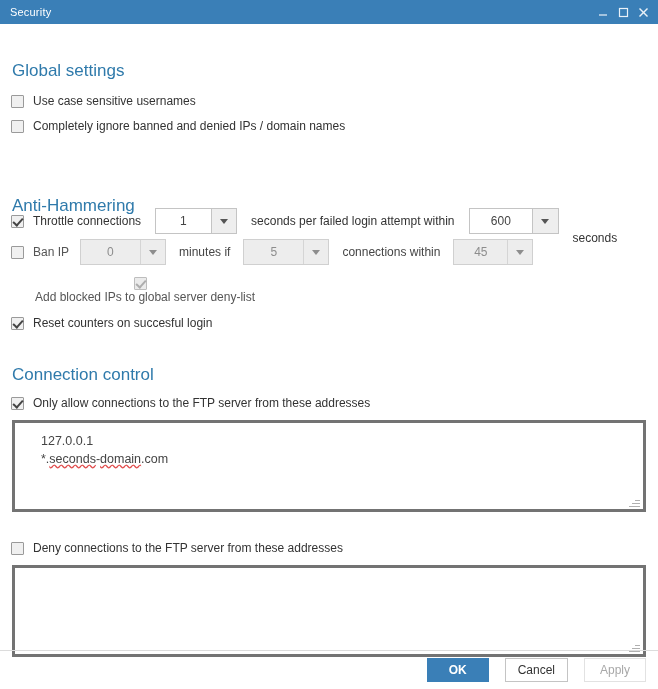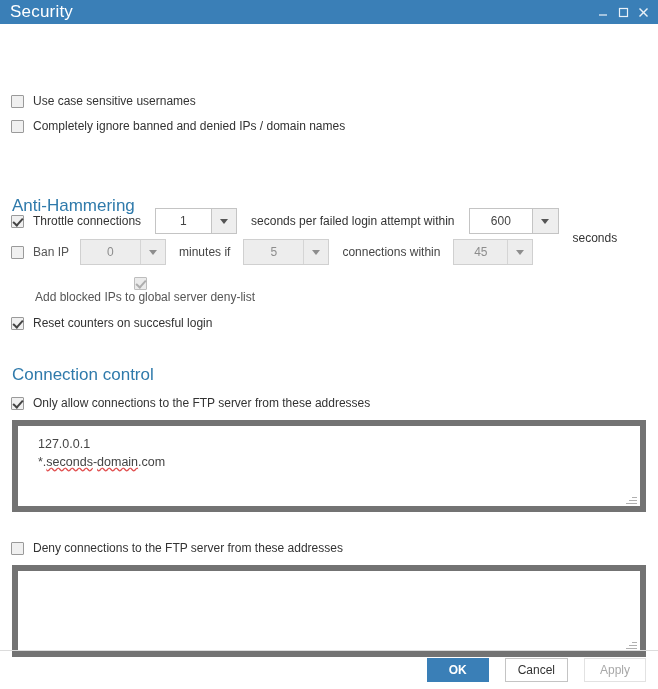--- a/index.html
+++ b/index.html
@@ -22,21 +22,21 @@
     height: 24px;
     background: #3a7fb7;
     display: flex;
     align-items: center;
     justify-content: space-between;
     padding: 0 0 0 10px;
     box-sizing: border-box;
   }
   .titlebar-title {
     color: #ffffff;
-    font-size: 17px;
+    font-size: 11px;
     letter-spacing: 0.2px;
   }
   .win-controls {
     display: flex;
     align-items: center;
     gap: 2px;
     padding-right: 6px;
   }
   .win-btn {
     width: 18px;
@@ -155,26 +155,26 @@
     font-size: 12px;
     color: #333333;
     white-space: nowrap;
     margin-top: 34px;
   }
   .inline-text.dim { color: #454545; }
 
   
   .ta {
     box-sizing: border-box;
-    border: 6px solid #737373;
+    border: 3px solid #737373;
     background: #ffffff;
     font-family: "Liberation Sans", sans-serif;
     font-size: 12.5px;
     color: #444444;
-    padding: 9px 20px;
+    padding: 9px 26px;
     position: relative;
     overflow: hidden;
     line-height: 18px;
   }
   .ta .line { white-space: pre; }
   .sp {
     text-decoration: underline wavy #e04b4b;
     text-decoration-skip-ink: none;
   }
   .grip {
@@ -260,20 +260,23 @@
       <svg width="11" height="11" viewBox="0 0 11 11">
           <line x1="1.5" y1="1.5" x2="9.5" y2="9.5" stroke="#e9f1f8" stroke-width="1.4"></line>
           <line x1="9.5" y1="1.5" x2="1.5" y2="9.5" stroke="#e9f1f8" stroke-width="1.4"></line>
         </svg>
     </div>
   </div>
 </div>
 
 <div class="content">
 
+  <div style="position:absolute; left:12px; top:38px;">
+    <div class="section-title">Global settings</div>
+  </div>
 
   <div class="cbrow" style="position:absolute; left:11px; top:70px;">
     <span class="cbox"></span>
     <span class="cblabel">Use case sensitive usernames</span>
   </div>
 
   <div class="cbrow" style="position:absolute; left:11px; top:95px;">
     <span class="cbox"></span>
     <span class="cblabel">Completely ignore banned and denied IPs / domain names</span>
   </div>

